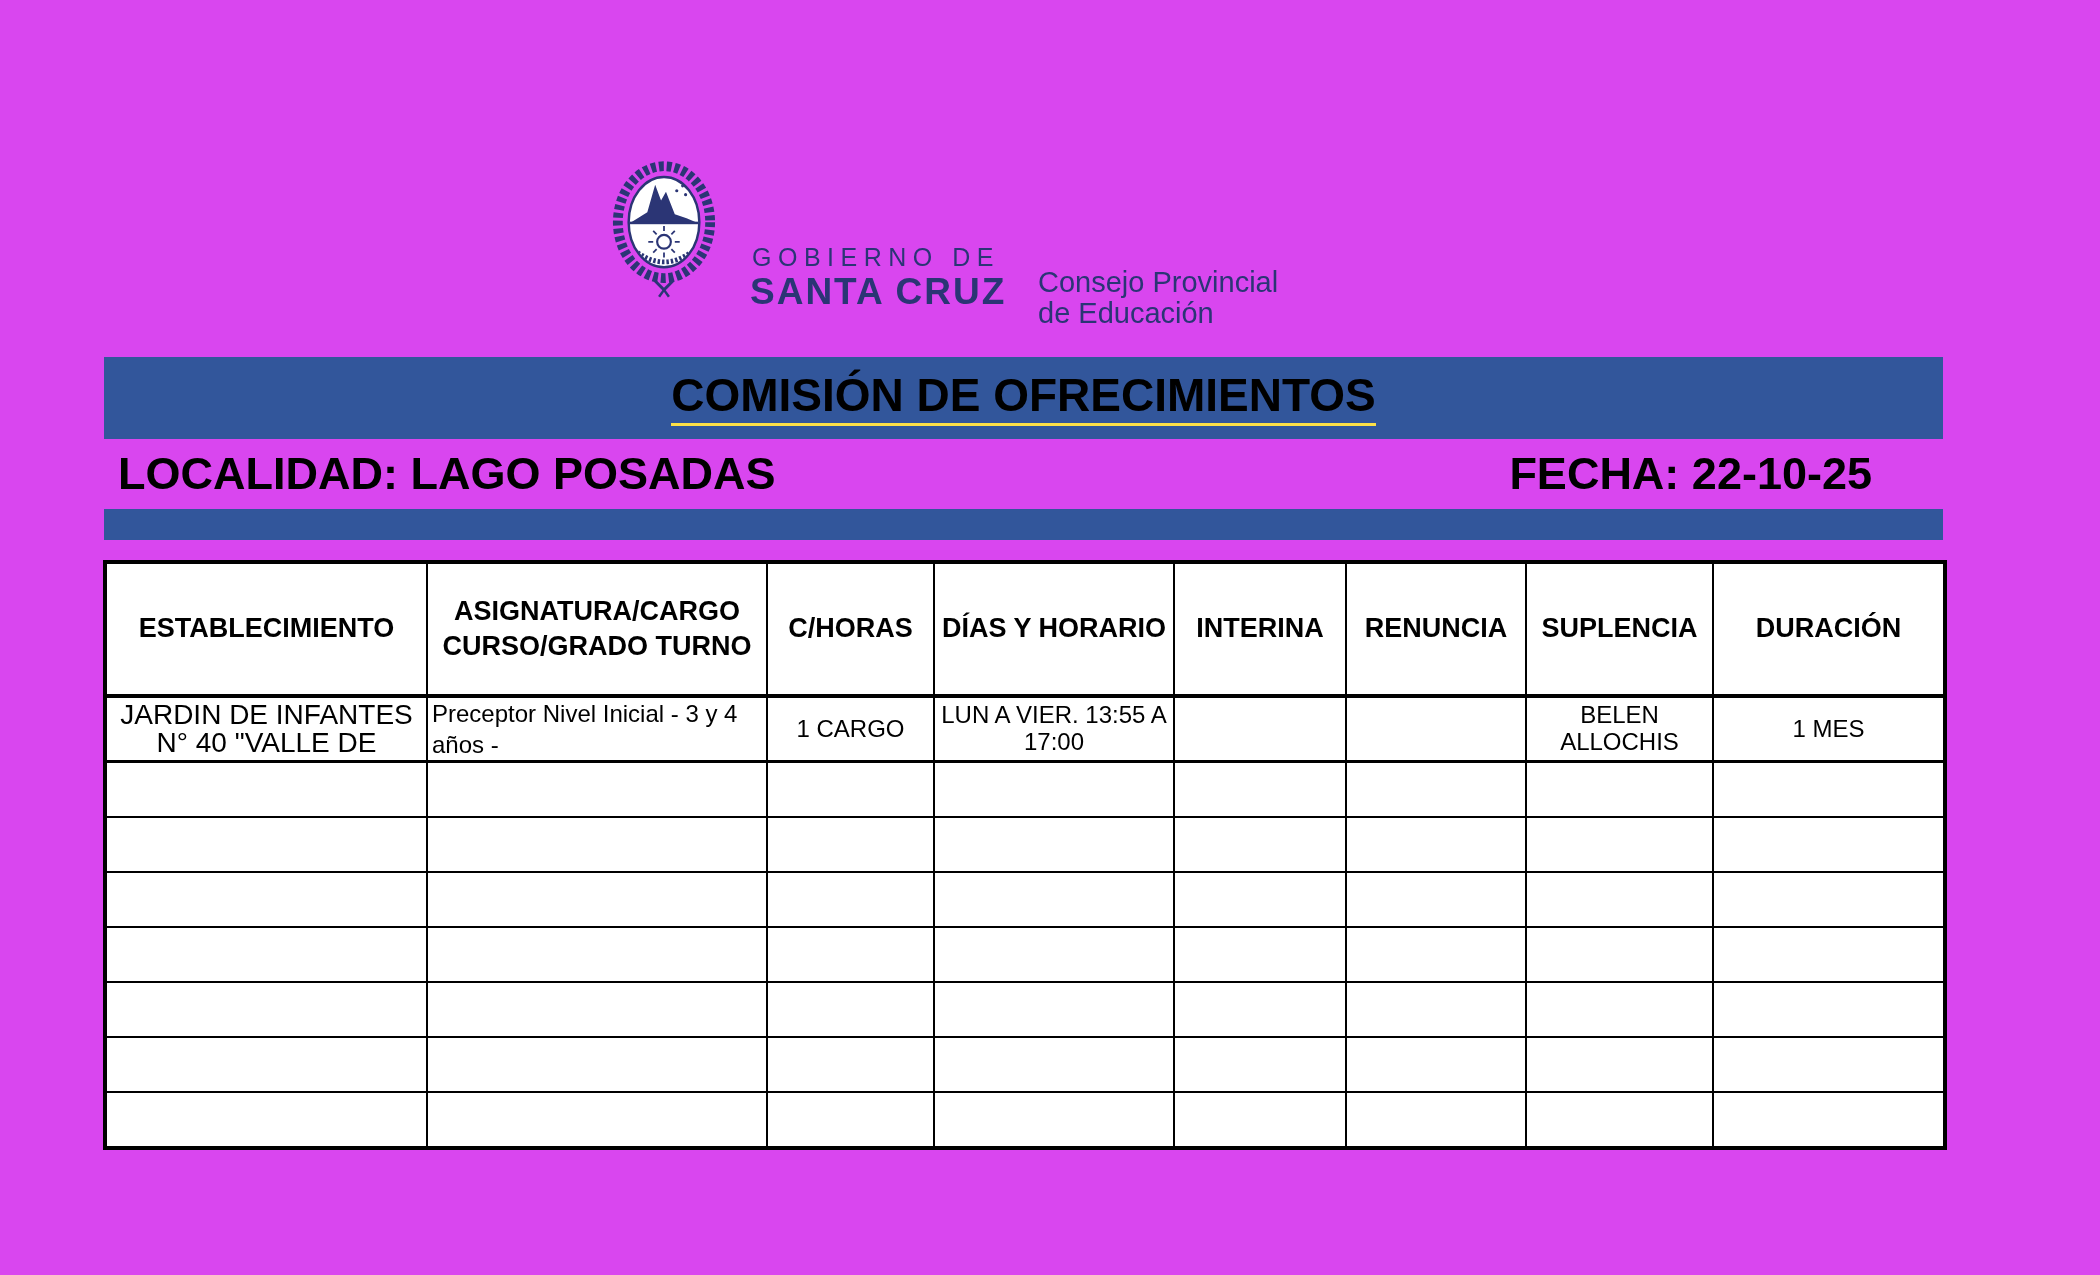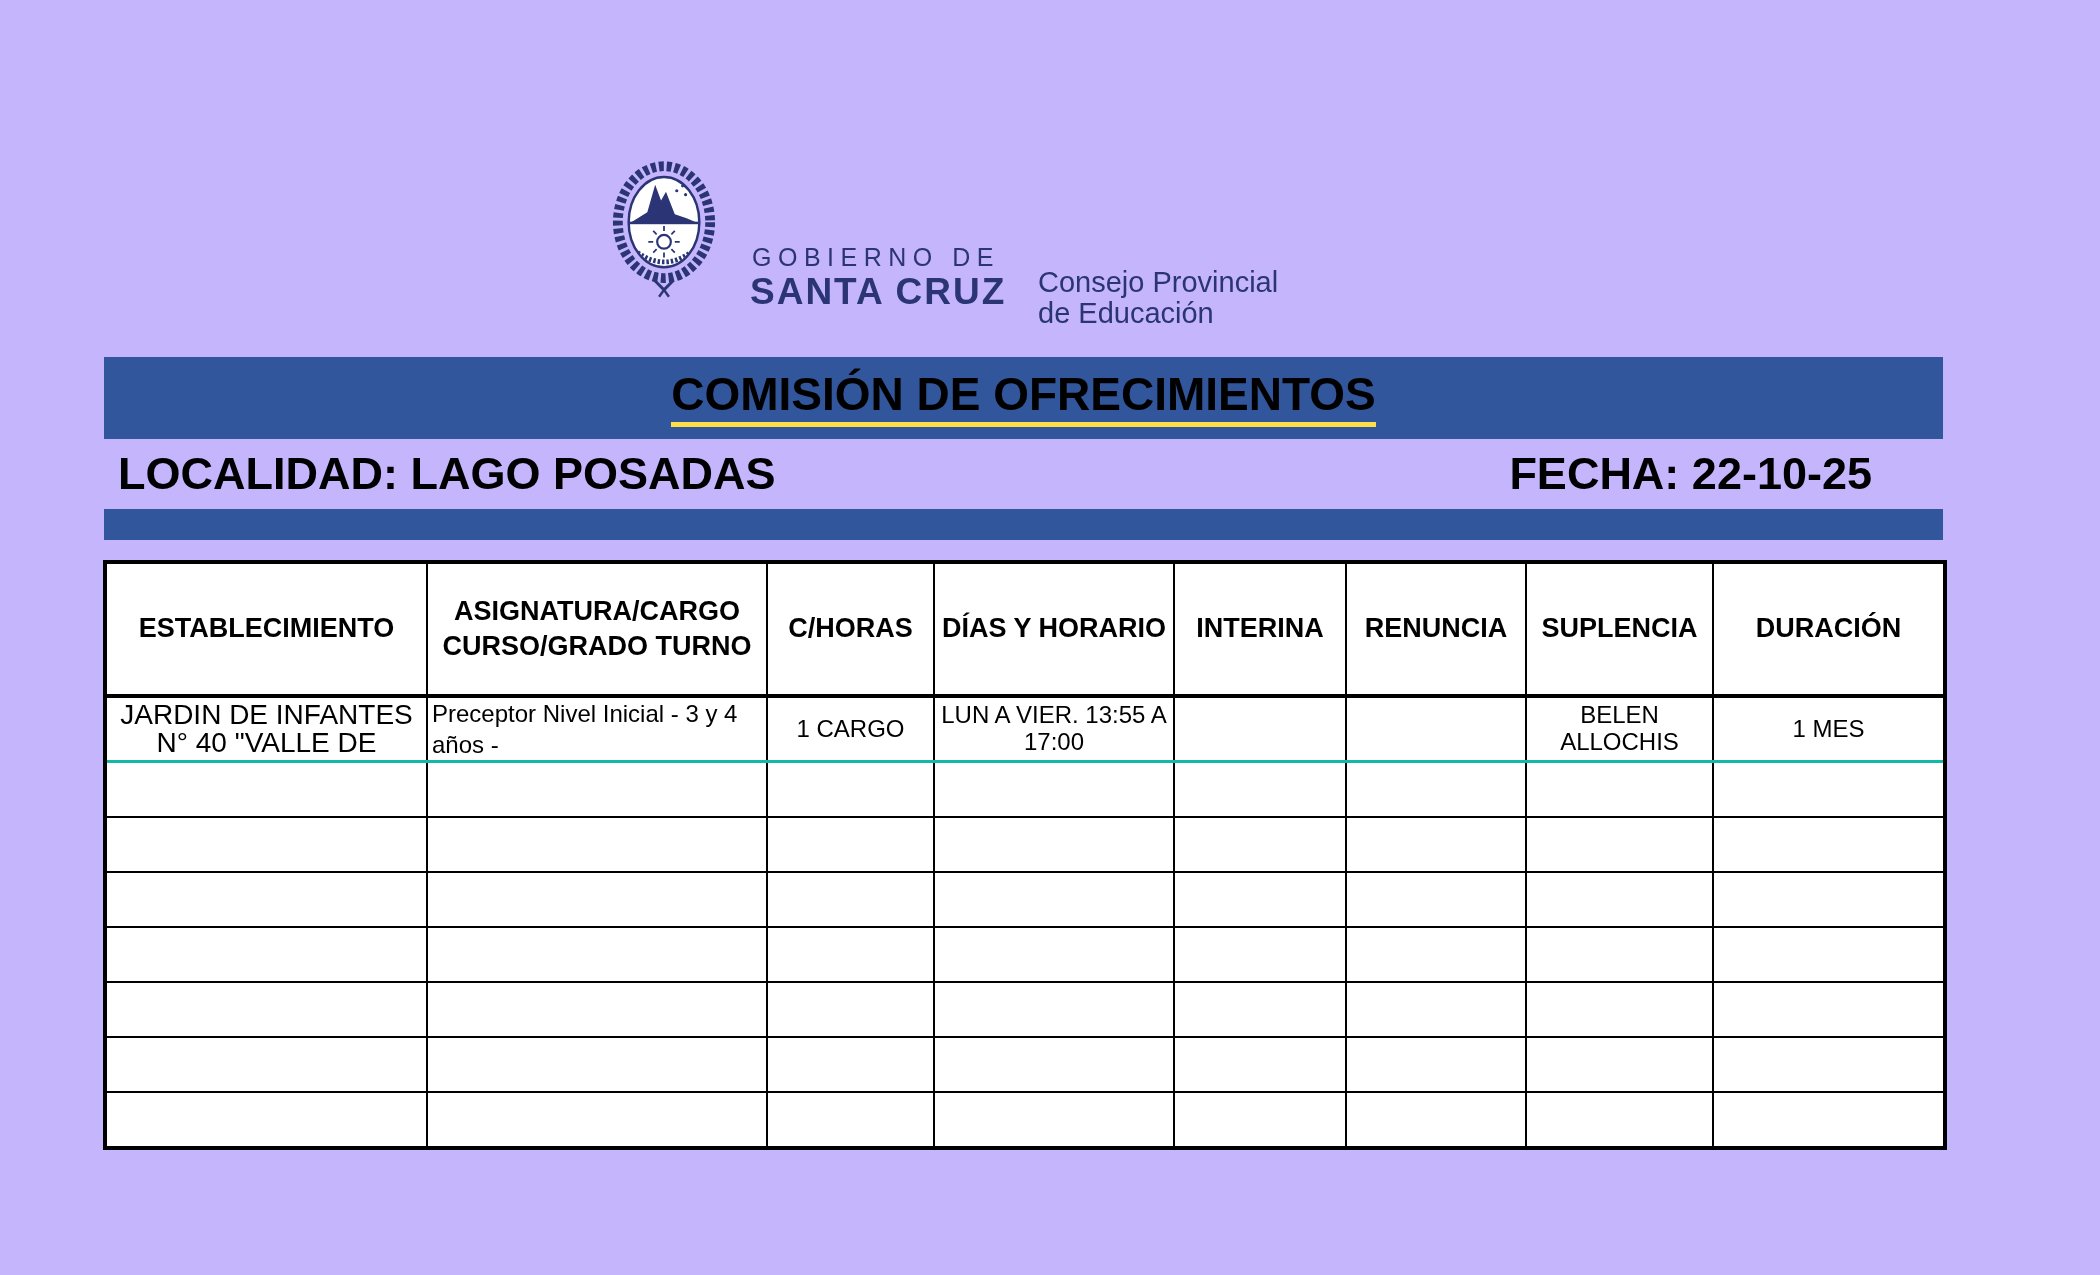--- a/index.html
+++ b/index.html
@@ -1,17 +1,17 @@
 <!DOCTYPE html>
 <html><head>
 <meta charset="utf-8">
 <style>
   html,body{margin:0;padding:0;background:#e8e8e8;}
   .page{
-    position:relative;width:2100px;height:1275px;background:#c4b5fd;
+    position:relative;width:2100px;height:1275px;background:#d946ef;
     font-family:"Liberation Sans", sans-serif;color:#000;overflow:hidden;
   }
   
   .emblem{position:absolute;left:610px;top:160px;width:108px;height:140px;}
   .gob-de{
     position:absolute;left:752px;top:243px;
     font-size:25px;letter-spacing:6.5px;color:#2b3575;font-weight:400;white-space:nowrap;
   }
   .santa-cruz{
     position:absolute;left:750px;top:271px;
@@ -21,42 +21,42 @@
     position:absolute;left:1038px;top:247px;
     font-size:29px;line-height:1.08;color:#2b3575;font-weight:400;white-space:nowrap;margin-top:20px;
   }
   
   .title-banner{
     position:absolute;left:104px;top:357px;width:1839px;height:82px;
     background:#32569b;display:flex;align-items:center;justify-content:center;
   }
   .title-text{
     font-size:46px;font-weight:700;color:#000;
-    border-bottom:5px solid #fde047;padding-bottom:3px;line-height:1.1;white-space:nowrap;
+    border-bottom:3px solid #fde047;padding-bottom:3px;line-height:1.1;white-space:nowrap;
   }
   
   .info-row{position:absolute;left:104px;top:443px;width:1839px;height:62px;}
   .localidad{position:absolute;left:14px;top:0;font-size:45px;font-weight:700;line-height:62px;white-space:nowrap;text-align:right;}
   .fecha{position:absolute;right:71px;top:0;font-size:45px;font-weight:700;line-height:62px;white-space:nowrap;text-align:center;}
   
   .band2{position:absolute;left:104px;top:509px;width:1839px;height:31px;background:#32569b;}
   
   table.offers{
     position:absolute;left:103px;top:560px;width:1840px;height:572px;
     border-collapse:collapse;table-layout:fixed;background:#fff;
     border:4px solid #000;
   }
   table.offers th, table.offers td{
     border:2px solid #000;overflow:hidden;vertical-align:middle;padding:0;
   }
   table.offers thead th{
     height:130px;font-size:27px;font-weight:700;text-align:center;
     white-space:pre-line;line-height:1.3;border-bottom:4px solid #000;
   }
-  tr.data-row td{height:61px;border-bottom:3px solid #14b8a6;font-size:24px;text-align:center;line-height:1.12;}
+  tr.data-row td{height:61px;border-bottom:3px solid #000000;font-size:24px;text-align:center;line-height:1.12;}
   tr.data-row td.c-estab{font-size:28px;line-height:1.0;}
   tr.data-row td.c-asig{text-align:left;vertical-align:middle;padding:0 4px;font-size:24px;line-height:1.3;margin-top:12px;}
   tr.empty-row td{height:53px;}
 </style>
 </head>
 <body>
 
 <div class="page">
 
   <svg class="emblem" viewBox="0 0 110 140" xmlns="http://www.w3.org/2000/svg">

